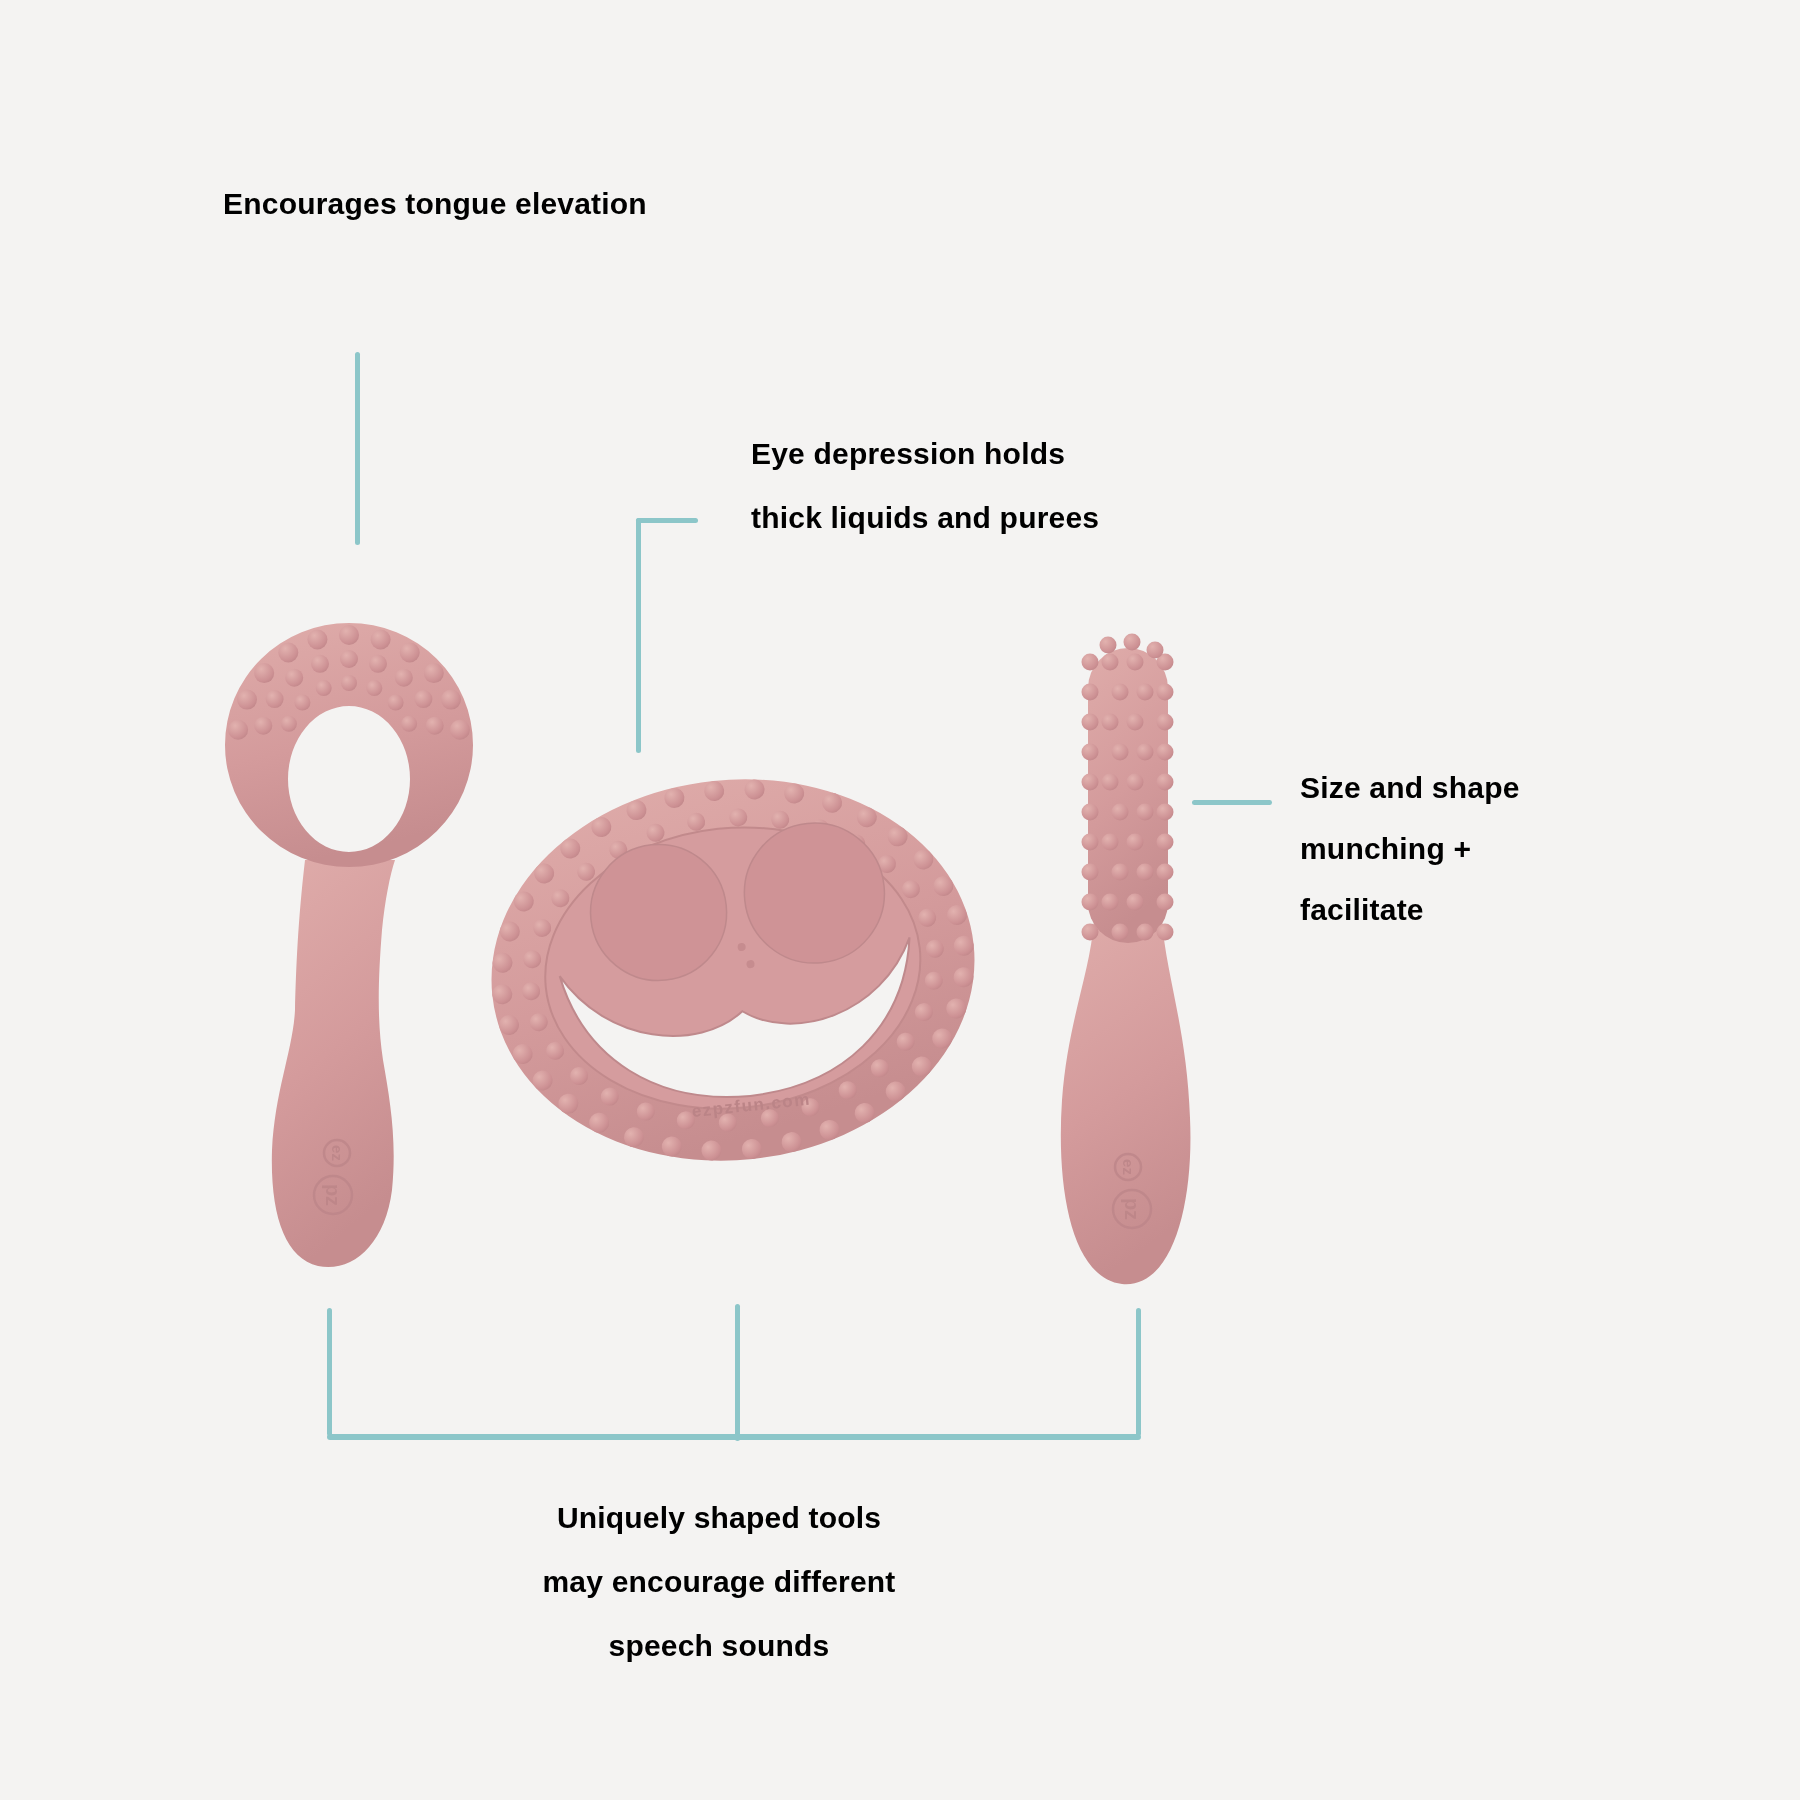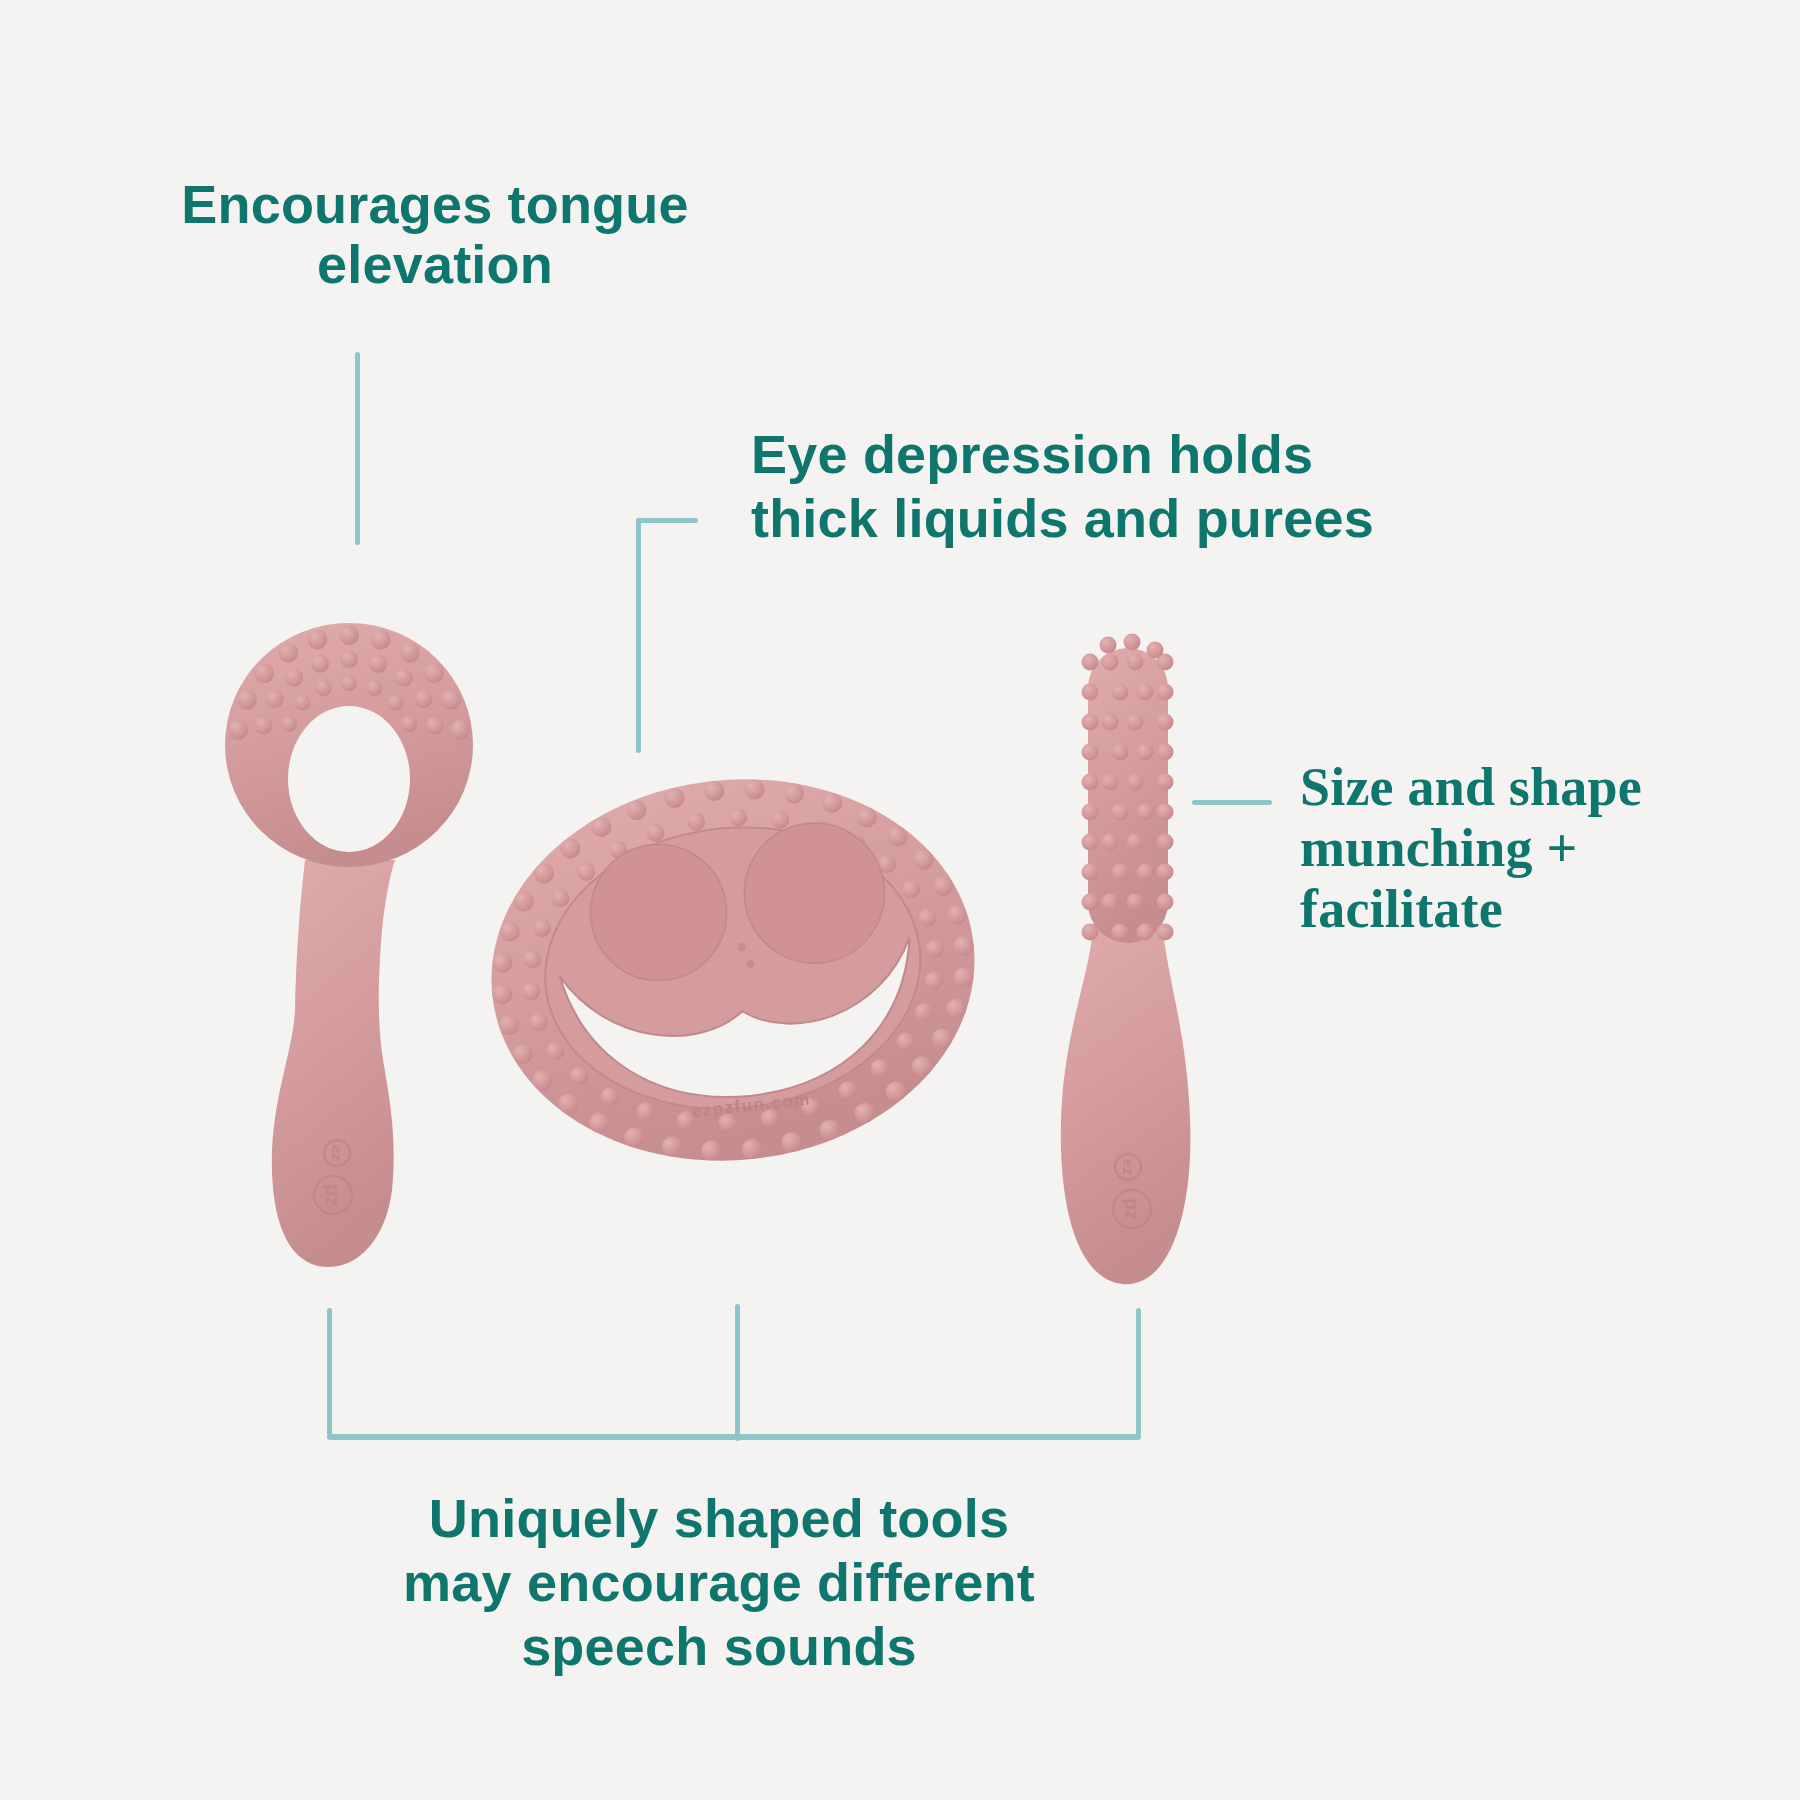--- a/index.html
+++ b/index.html
@@ -1,24 +1,24 @@
 <!DOCTYPE html>
 <html><head>
 <meta charset="utf-8">
 <style>
   html,body{margin:0;padding:0;background:#f4f3f2;}
   .stage{
     position:relative;width:1800px;height:1800px;background:#f4f3f2;
     font-family:"Liberation Sans",sans-serif;overflow:hidden;
   }
-  .ann{position:absolute;color:#0f766e;font-weight:700;font-size:54px;letter-spacing:0.2px;}
+  .ann{position:absolute;color:#000000;font-weight:700;font-size:30px;letter-spacing:0.2px;}
   .ann span{display:block;}
   .ann-tongue{left:85px;top:174px;width:700px;text-align:center;line-height:60px;}
   .ann-eye{left:732px;top:422px;width:640px;text-align:left;line-height:64px;margin-left:19px;}
-  .ann-size{left:1300px;top:757px;width:420px;text-align:left;line-height:61px;font-family:Liberation Serif, serif;}
+  .ann-size{left:1300px;top:757px;width:420px;text-align:left;line-height:61px;}
   .ann-unique{left:369px;top:1486px;width:700px;text-align:center;line-height:64px;}
   .tealline{position:absolute;background:#8cc6c9;border-radius:3px;}
   .l1v{left:355px;top:352px;width:5px;height:193px;}
   .l2v{left:636px;top:518px;width:5px;height:235px;}
   .l2h{left:636px;top:518px;width:62px;height:5px;}
   .l3h{left:1192px;top:800px;width:80px;height:5px;}
   .bkl{left:327px;top:1308px;width:5px;height:128px;}
   .bkm{left:735px;top:1304px;width:5px;height:137px;}
   .bkr{left:1136px;top:1308px;width:5px;height:128px;}
   .bkh{left:327px;top:1434px;width:814px;height:6px;}

